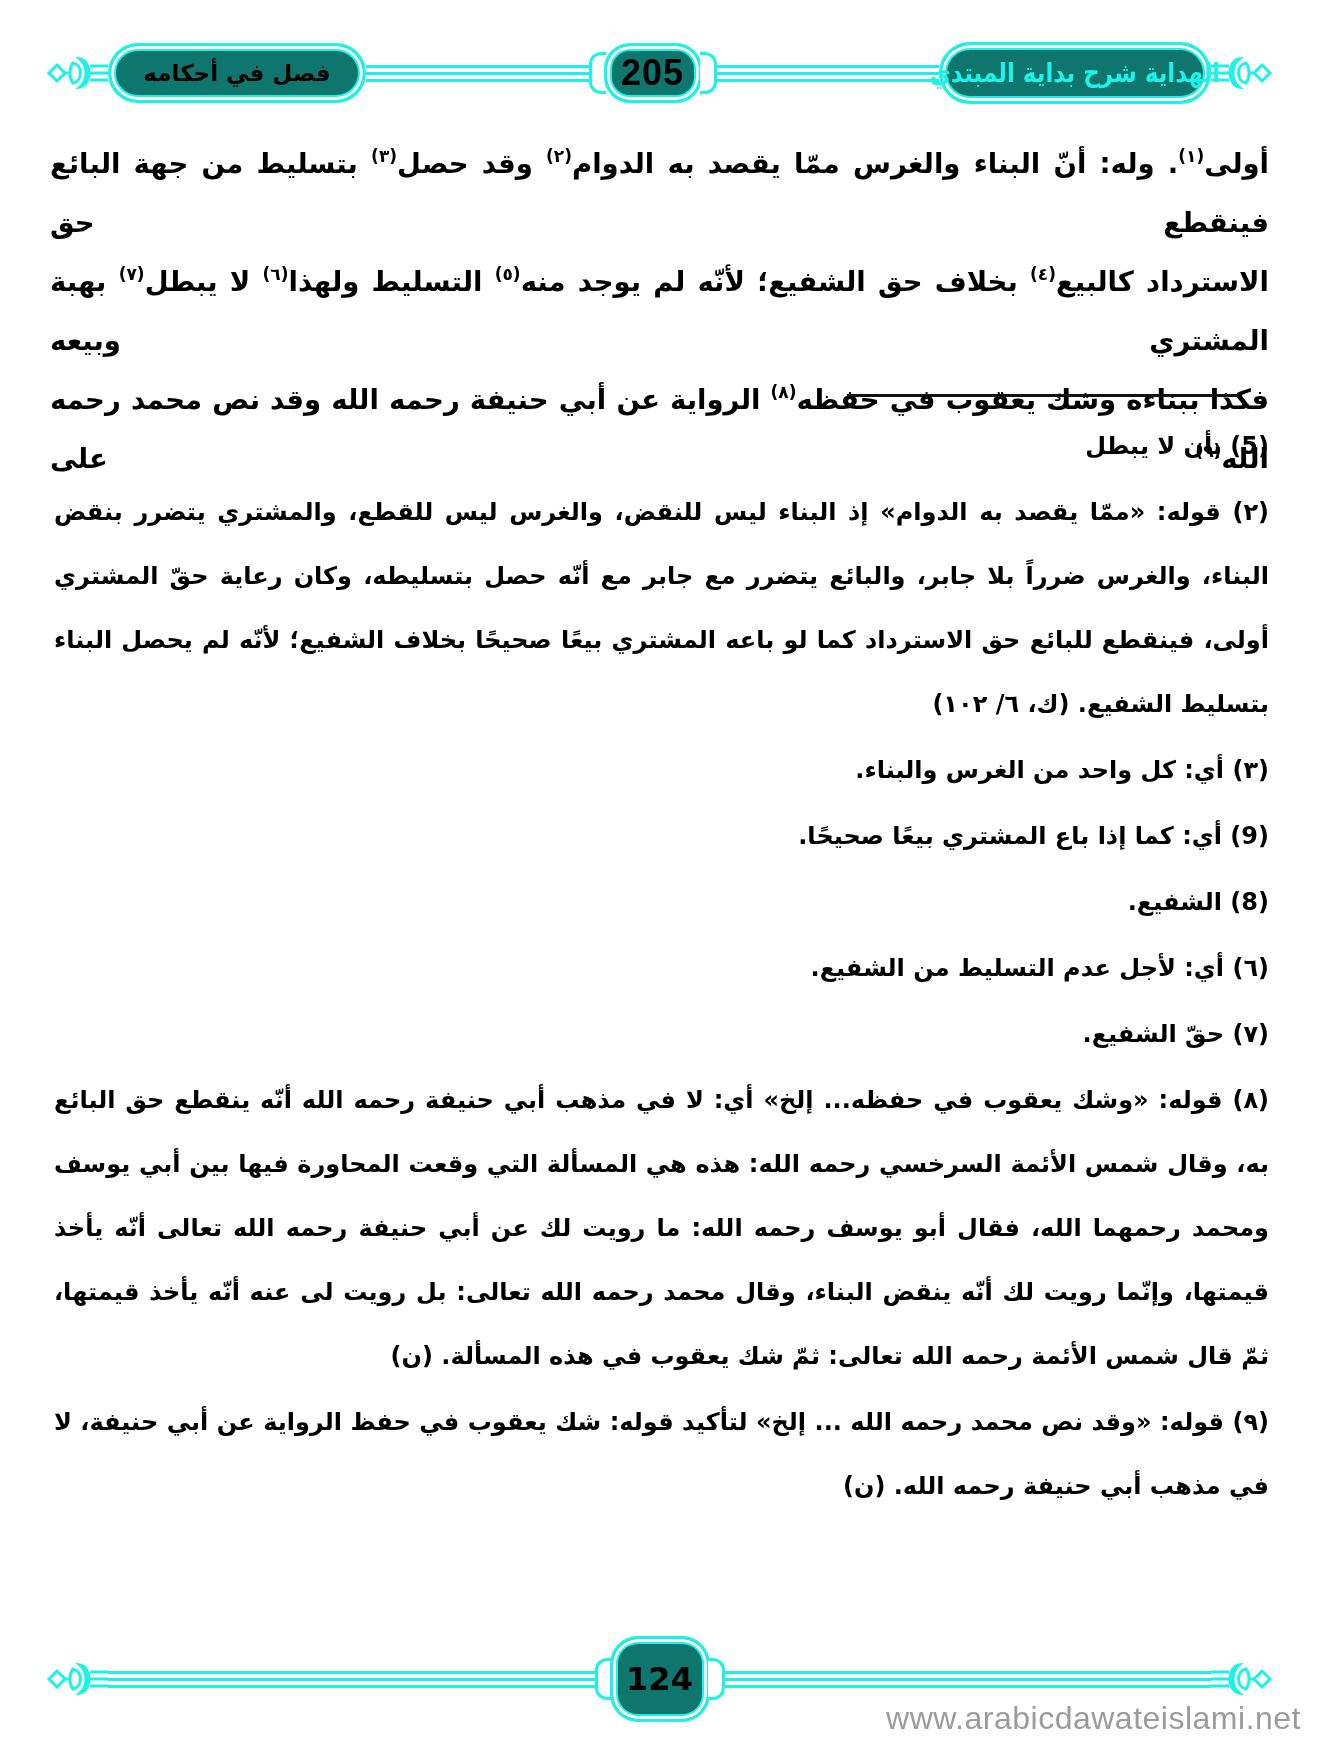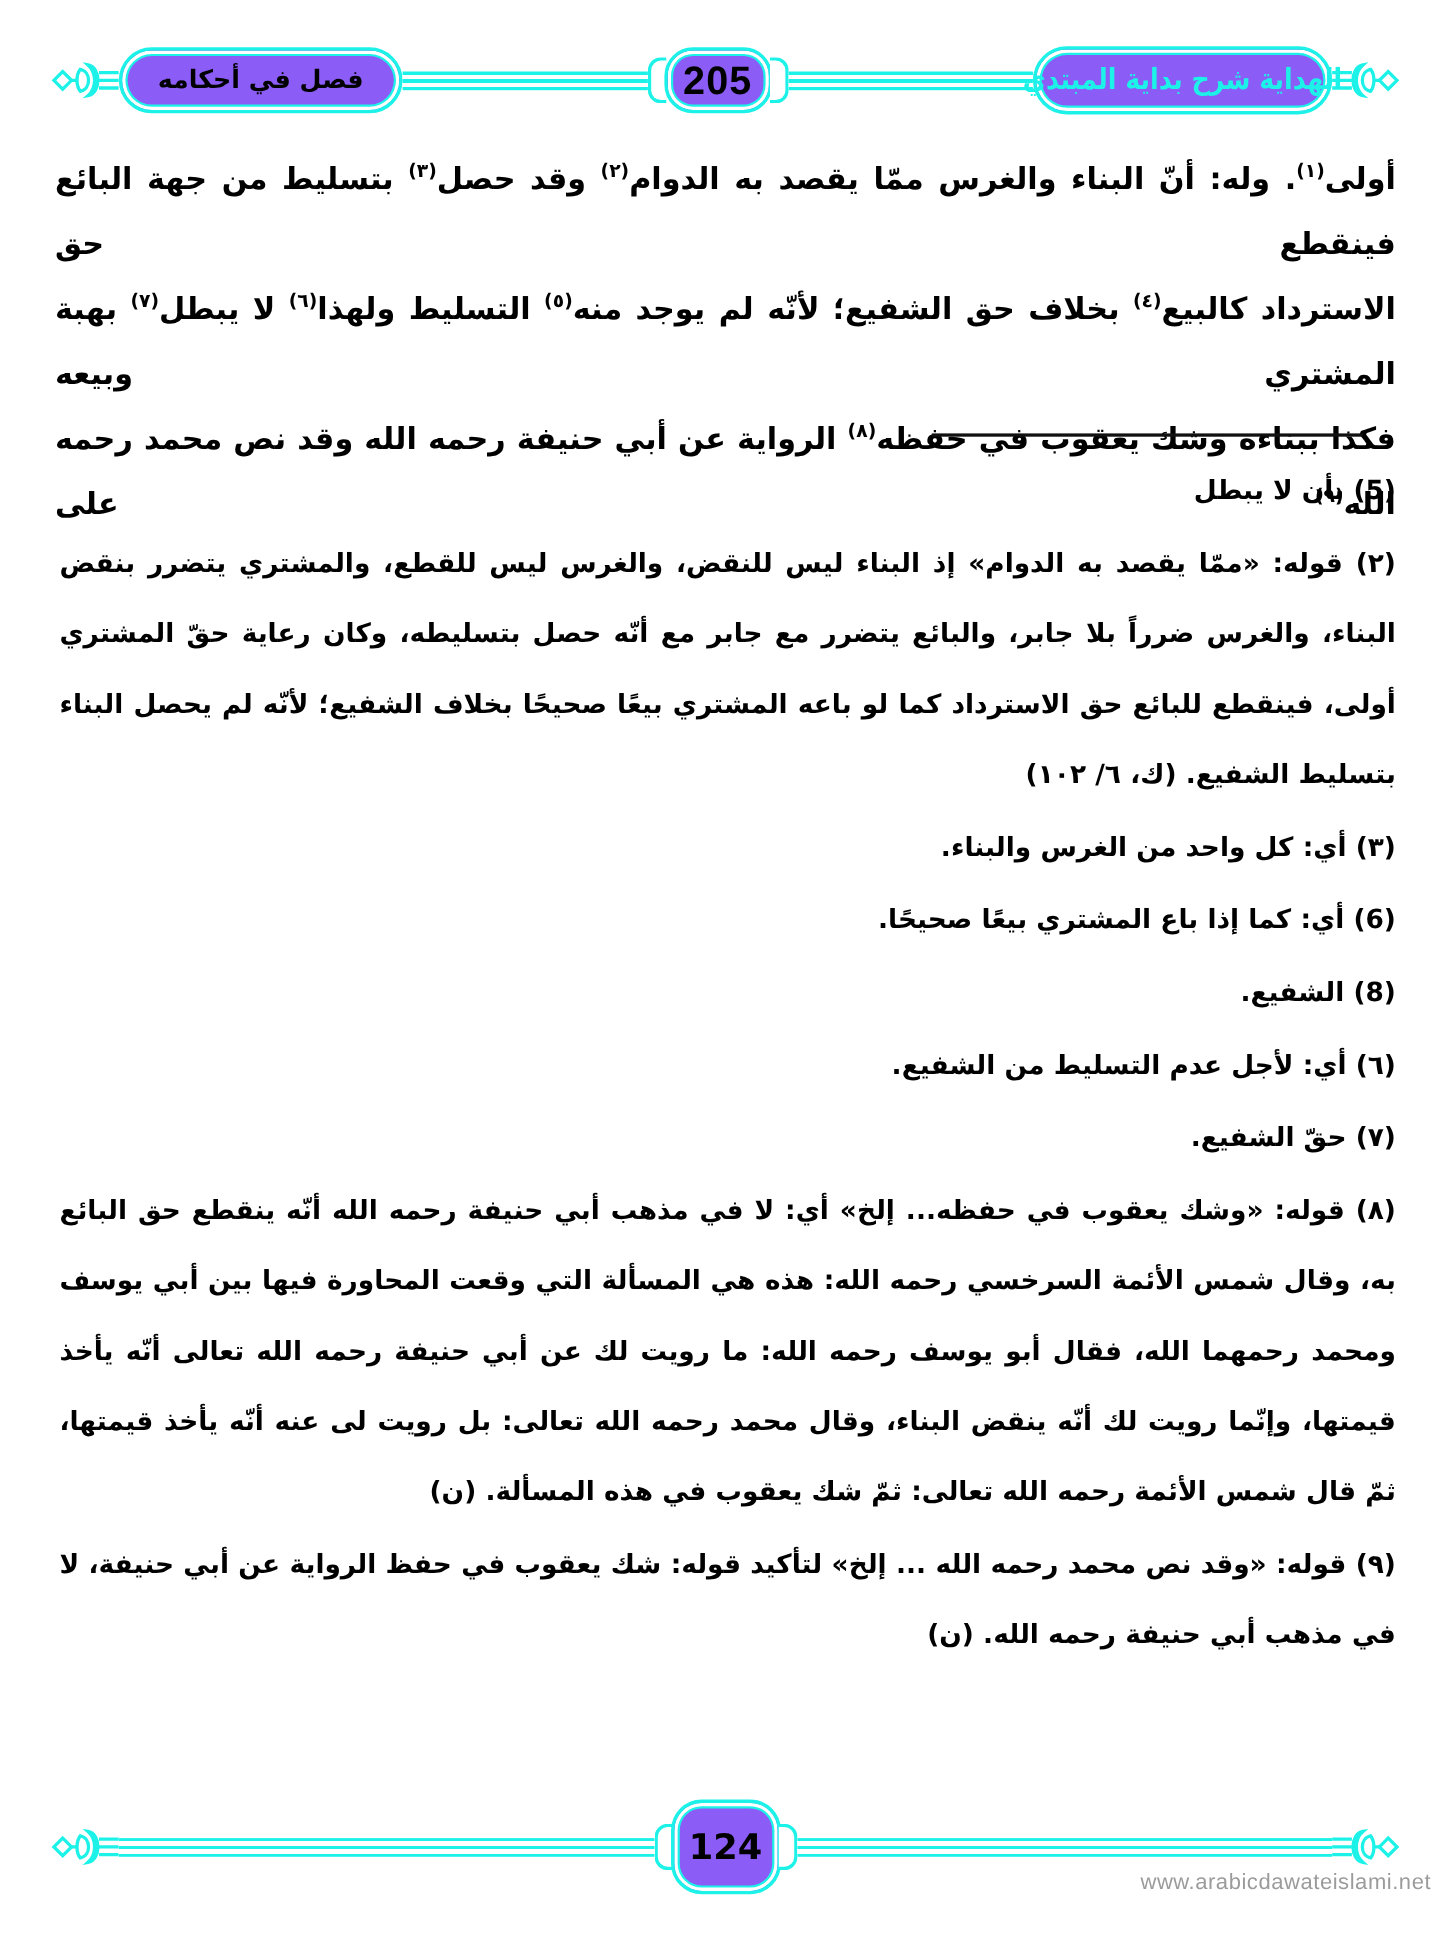--- a/index.html
+++ b/index.html
@@ -25,21 +25,21 @@
 
   .connector {
     flex: 1 1 auto; height: 17px;
     background: linear-gradient(to bottom,
       var(--cyan) 0 3px, #fff 3px 7px,
       var(--cyan) 7px 10px, #fff 10px 14px,
       var(--cyan) 14px 17px);
   }
   .cartouche {
     flex: 0 0 auto;
-    background: #8b5cf6;
+    background: #0f766e;
     border: 3px solid var(--cyan);
     box-shadow: inset 0 0 0 3px #fff, inset 0 0 0 5px var(--cyan);
     display: flex; align-items: center; justify-content: center;
     box-sizing: border-box;
   }
   .title-cartouche { width: 258px; height: 60px; border-radius: 30px; }
   .num-cartouche   { width: 98px;  height: 60px; border-radius: 26px; }
   .book-cartouche  { width: 272px; height: 62px; border-radius: 31px; }
   .footer-num-cartouche { width: 100px; height: 86px; border-radius: 28px; }
 
@@ -81,21 +81,21 @@
     font-size: 24px; font-weight: bold; line-height: 64px;
   }
   .footnote {
     margin: 0 0 2px 0;
     text-align: justify; text-align-last: right;
   }
 
   
   .watermark {
     position: absolute; top: 1700px; right: 18px;
-    color: var(--wm); font-size: 20px;
+    color: var(--wm); font-size: 32px;
     font-family: "Liberation Sans", sans-serif;
     letter-spacing: 0.5px;
   }
 </style>
 </head>
 <body>
 
 <div class="page">
 
   <div class="ornament-bar header-bar">
@@ -136,21 +136,21 @@
       <div class="body-line">أولى<sup class="fnref">(١)</sup>. وله: أنّ البناء والغرس ممّا يقصد به الدوام<sup class="fnref">(٢)</sup> وقد حصل<sup class="fnref">(٣)</sup> بتسليط من جهة البائع فينقطع حق</div>
       <div class="body-line">الاسترداد كالبيع<sup class="fnref">(٤)</sup> بخلاف حق الشفيع؛ لأنّه لم يوجد منه<sup class="fnref">(٥)</sup> التسليط ولهذا<sup class="fnref">(٦)</sup> لا يبطل<sup class="fnref">(٧)</sup> بهبة المشتري وبيعه</div>
       <div class="body-line">فكذا ببناءه وشك يعقوب في حفظه<sup class="fnref">(٨)</sup> الرواية عن أبي حنيفة رحمه الله وقد نص محمد رحمه الله<sup class="fnref">(٩)</sup> على</div>
     </div>
 
   <div class="footnote-separator"></div>
   <div class="footnotes" id="footnotes">
       <p class="footnote">(5) بأن لا يبطل</p>
       <p class="footnote">(٢) قوله: «ممّا يقصد به الدوام» إذ البناء ليس للنقض، والغرس ليس للقطع، والمشتري يتضرر بنقض البناء، والغرس ضرراً بلا جابر، والبائع يتضرر مع جابر مع أنّه حصل بتسليطه، وكان رعاية حقّ المشتري أولى، فينقطع للبائع حق الاسترداد كما لو باعه المشتري بيعًا صحيحًا بخلاف الشفيع؛ لأنّه لم يحصل البناء بتسليط الشفيع. (ك، ٦/ ١٠٢)</p>
       <p class="footnote">(٣) أي: كل واحد من الغرس والبناء.</p>
-      <p class="footnote">(6) أي: كما إذا باع المشتري بيعًا صحيحًا.</p>
+      <p class="footnote">(9) أي: كما إذا باع المشتري بيعًا صحيحًا.</p>
       <p class="footnote">(8) الشفيع.</p>
       <p class="footnote">(٦) أي: لأجل عدم التسليط من الشفيع.</p>
       <p class="footnote">(٧) حقّ الشفيع.</p>
       <p class="footnote">(٨) قوله: «وشك يعقوب في حفظه... إلخ» أي: لا في مذهب أبي حنيفة رحمه الله أنّه ينقطع حق البائع به، وقال شمس الأئمة السرخسي رحمه الله: هذه هي المسألة التي وقعت المحاورة فيها بين أبي يوسف ومحمد رحمهما الله، فقال أبو يوسف رحمه الله: ما رويت لك عن أبي حنيفة رحمه الله تعالى أنّه يأخذ قيمتها، وإنّما رويت لك أنّه ينقض البناء، وقال محمد رحمه الله تعالى: بل رويت لى عنه أنّه يأخذ قيمتها، ثمّ قال شمس الأئمة رحمه الله تعالى: ثمّ شك يعقوب في هذه المسألة. (ن)</p>
       <p class="footnote">(٩) قوله: «وقد نص محمد رحمه الله ... إلخ» لتأكيد قوله: شك يعقوب في حفظ الرواية عن أبي حنيفة، لا في مذهب أبي حنيفة رحمه الله. (ن)</p>
     </div>
 
   <div class="ornament-bar footer-bar">
     <span class="finial finial-left">
       <svg width="62" height="46" viewBox="0 0 62 46" fill="none" stroke="#1CF2E8" stroke-width="3">

